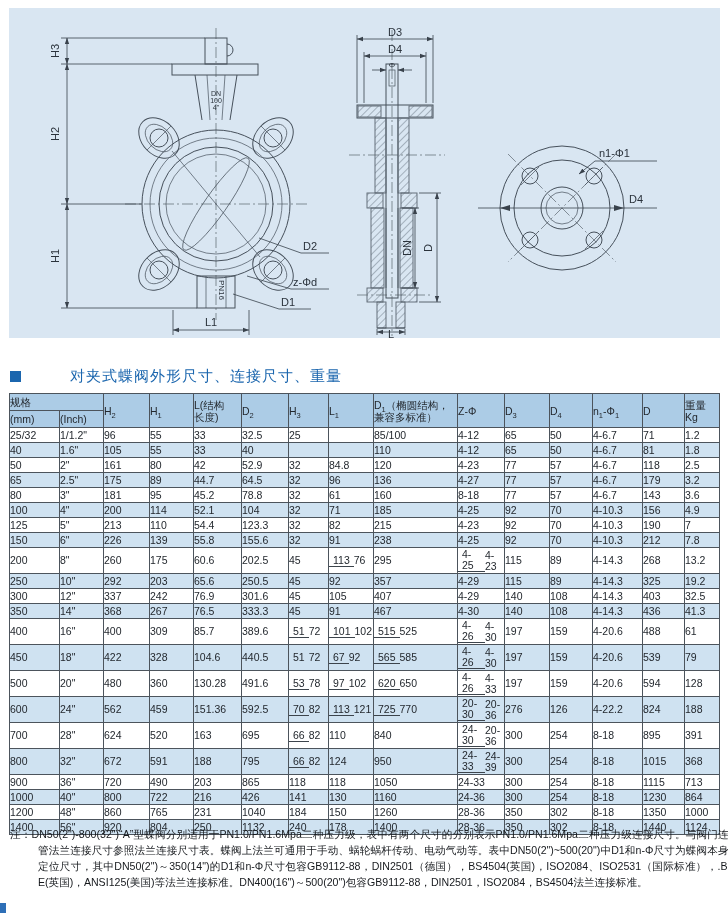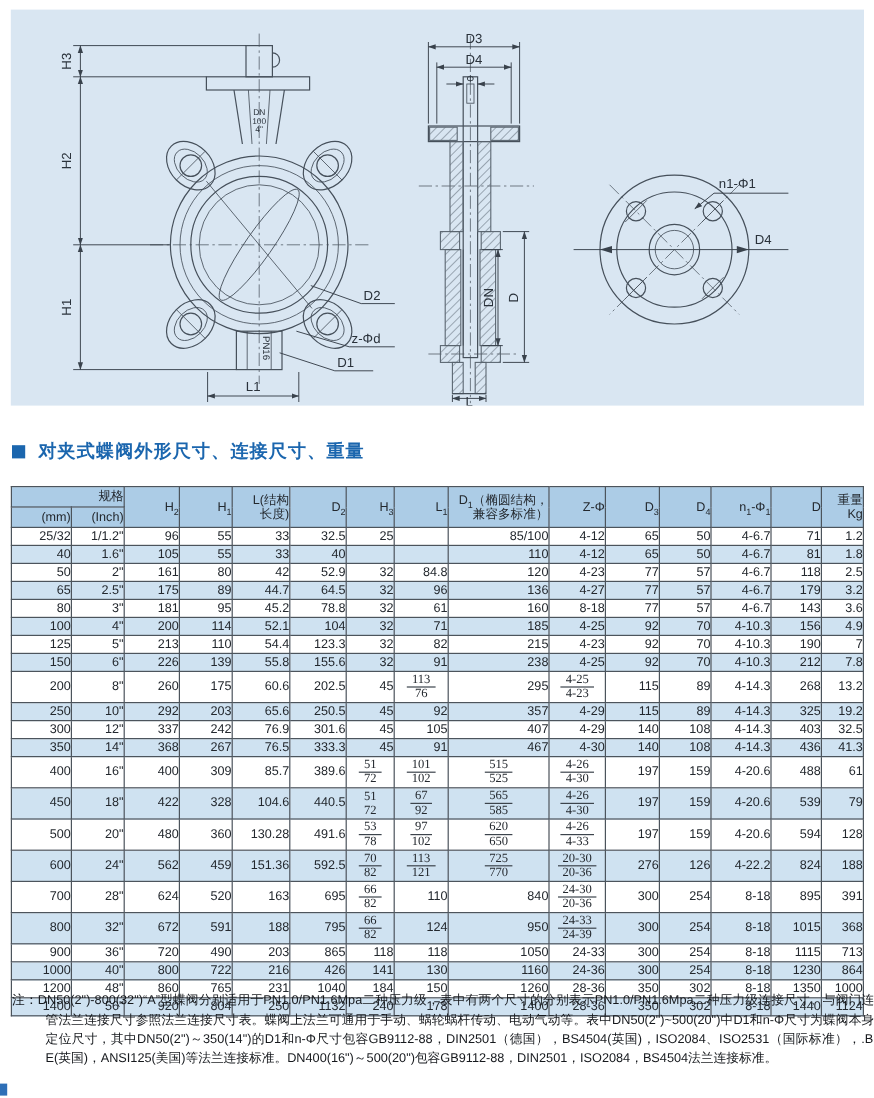--- a/index.html
+++ b/index.html
@@ -14,30 +14,30 @@
   svg .hat{stroke:#59646f;stroke-width:.9;fill:url(#hat);}
   svg text{fill:#2a323b;font-family:"Liberation Sans","DejaVu Sans",sans-serif;}
   svg .dlb{font-size:11px;}
   svg .cast{font-size:7px;}
   svg .pn{font-size:8px;}
   svg .phi{font-size:8px;}
 
   
   #heading{position:absolute;left:10px;top:366px;height:20px;display:flex;align-items:center;}
   #heading .bullet{width:11px;height:11px;background:#1b66ae;margin-right:11px;}
-  #heading .t{color:#1b66ae;font-size:15px;font-weight:bold;letter-spacing:1px;}
+  #heading .t{color:#1b66ae;font-size:15px;font-weight:normal;letter-spacing:1px;margin-left:38px;}
 
   
-  #dims{position:absolute;left:9px;top:405px;width:710px;border-collapse:collapse;table-layout:fixed;
-        font-size:10.5px;text-align:right;color:#23282e;}
+  #dims{position:absolute;left:9px;top:393px;width:710px;border-collapse:collapse;table-layout:fixed;
+        font-size:10.5px;text-align:left;color:#23282e;}
   #dims th,#dims td{border:1px solid #4c545c;padding:0;line-height:13px;height:14px;font-weight:normal;}
   #dims thead th{background:#accce6;line-height:12px;height:16px;}
   #dims tbody tr.alt td{background:#cfe2f1;}
   #dims sub{font-size:7.5px;line-height:0;}
-  .frac{display:flex;flex-direction:column;align-items:center;line-height:11px;padding:1px 0;font-family:Liberation Serif, serif;}
+  .frac{display:flex;align-items:center;line-height:11px;padding:1px 0;}
   .frac .ft{border-bottom:1px solid #3c444c;padding:0 4px;}
   .frac.nou .ft{border-bottom:none;}
 
   
   #notes{position:absolute;left:10px;top:826px;width:712px;font-size:10.6px;line-height:16px;
          color:#16191d;padding-left:28px;text-indent:-28px;text-align:justify;}
   #edge-mark{position:absolute;left:0;top:903px;width:6px;height:10px;background:#2e6fb7;}
 </style>
 </head>
 <body>

